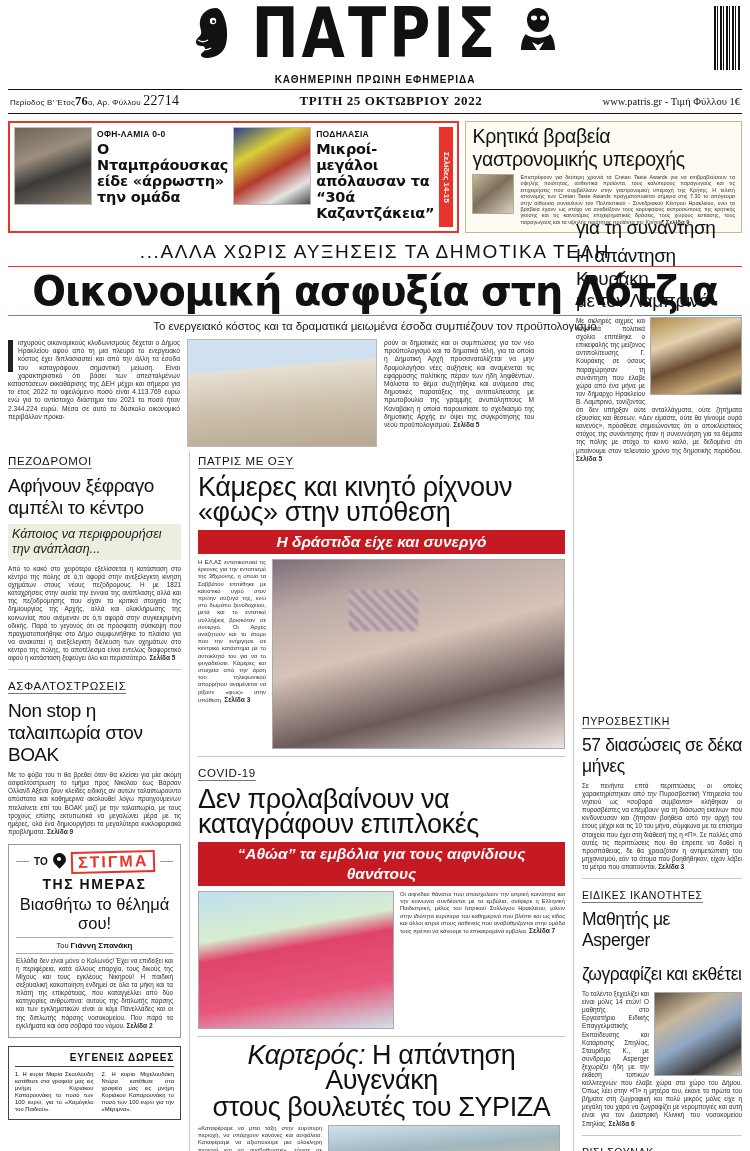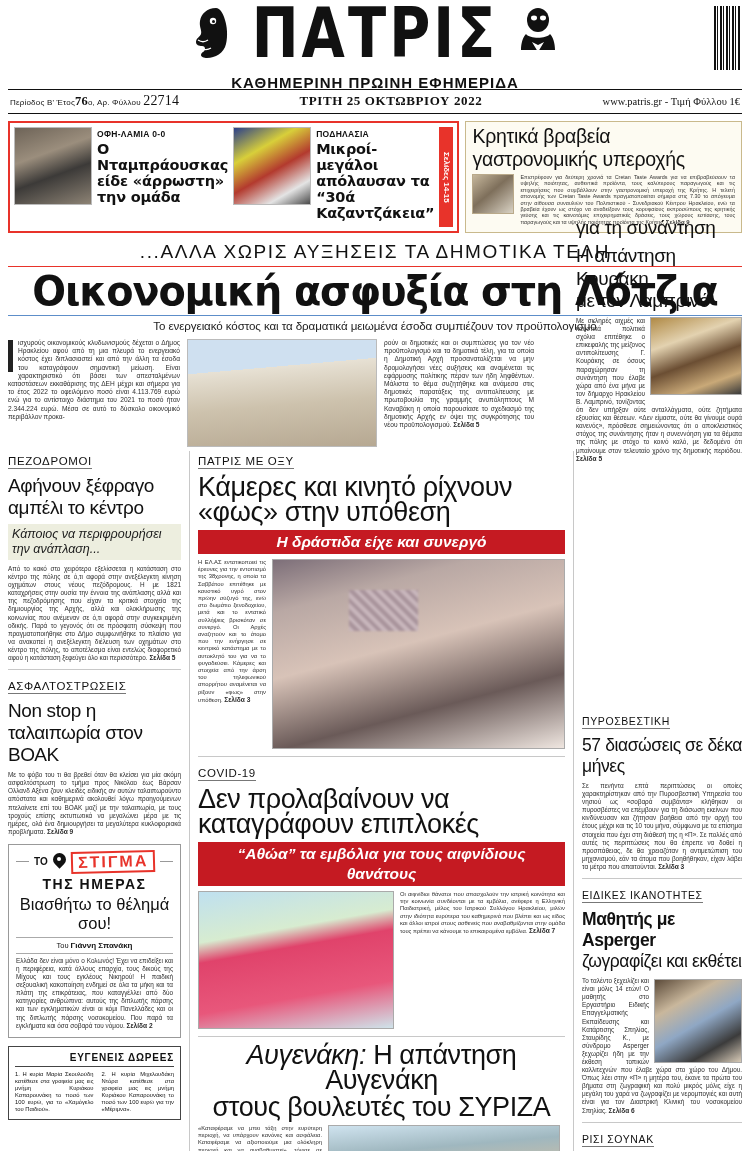--- a/index.html
+++ b/index.html
@@ -14,21 +14,21 @@
 
   
   .masthead { position: relative; height: 84px; }
   .logo-row { display:flex; align-items:center; justify-content:center; gap:14px; padding-top:4px; }
   .logo-title {
     font-family: "DejaVu Sans", sans-serif;
     font-weight: 700; font-size: 56px; letter-spacing: 3px; line-height: 58px;
     color:#111; transform: scaleY(1.25); transform-origin: center;
   }
   .logo-sub {
-    text-align:center; font-weight:700; font-size:15px; letter-spacing:1px;
+    text-align:center; font-weight:700; font-size:10px; letter-spacing:1px;
     margin-top:12px; color:#111;
   }
   .mast-face { width: 52px; height: 58px; }
   .barcode { position:absolute; right:2px; top:6px; width:26px; height:64px;
     background: repeating-linear-gradient(90deg,#111 0,#111 1.5px,#fff 1.5px,#fff 3px,#111 3px,#111 4px,#fff 4px,#fff 6px);
   }
   .mast-rule { border-top:1.5px solid #111; margin-top:5px; }
   .mast-info { display:flex; justify-content:space-between; align-items:baseline;
     font-size:10px; padding:3px 2px 4px; }
   .mast-info .issue { font-size:8px; letter-spacing:.2px; }
@@ -322,21 +322,21 @@
             <span>Οι αιφνίδιοι θάνατοι που απασχολούν την ιατρική κοινότητα και την κοινωνία συνδέονται με τα εμβόλια, ανέφερε η Ελληνική Παιδιατρική, μέλος του Ιατρικού Συλλόγου Ηρακλείου, μιλών στην ιδιότητα ευρύτερα του καθημερινά που βλέπει και ως είδος και άλλοι ιατροί στους ασθενείς που αναβαθμίζονται στην ομάδα τους πρέπει να κάνουμε το επικαιρομένα εμβόλια.</span>
             <b class="pageref">Σελίδα 7</b>
           </div>
         </div>
       </div>
 
       <div class="hr-light"></div>
 
       <div>
         <h2 class="head big c" style="margin-bottom:1px;">
-          <i>Αυγενάκη:</i><span> Η απάντηση Αυγενάκη</span>
+          <i>Καρτερός:</i><span> Η απάντηση Αυγενάκη</span>
         </h2>
         <h2 class="head big c">στους βουλευτές του ΣΥΡΙΖΑ</h2>
         <div class="c-photo-row">
           <div class="c-sidetext" style="width:124px;">
             <span>«Καταφέραμε να μπει τάξη στην ευρύτερη περιοχή, να υπάρχουν κανόνες και ασφάλεια. Καταφέραμε να αξιοποιούμε μια ολόκληρη περιοχή και να αναβαθμιστεί», τόνισε σε συνέντευξη Τύπου ο Υφυπουργός Πολιτισμού και Αθλητισμού, Λευτέρης Αυγενάκης, απαντώντας στην Επίκαιρη Ερώτηση και Αίτηση Κατάθεσης Εγγράφων, που υπέγραψαν 31 βουλευτές του ΣΥΡΙΖΑ, που σχετικά σε πλαίσιο του κυβερνητικού ελέγχου.</span>
             <b class="pageref">Σελίδα 14</b>
           </div>
           <div class="kart-photo"></div>
         </div>
       </div>
@@ -352,21 +352,21 @@
         <div class="body-text">
           <span>Σε πενήντα επτά περιπτώσεις οι οποίες χαρακτηρίστηκαν από την Πυροσβεστική Υπηρεσία του νησιού ως «σοβαρά συμβάντα» κλήθηκαν οι πυροσβέστες να επέμβουν για τη διάσωση εκείνων που κινδύνευσαν και ζήτησαν βοήθεια από την αρχή του έτους μέχρι και τις 10 του μήνα, σύμφωνα με τα επίσημα στοιχεία που έχει στη διάθεσή της η «Π». Σε πολλές από αυτές τις περιπτώσεις που θα έπρεπε να δοθεί η προσπάθειας, δε θα χρειαζόταν η αντιμετώπιση του μηχανισμού, εάν τα άτομα που βοηθήθηκαν, είχαν λάβει τα μέτρα που απαιτούνται.</span>
           <b class="pageref">Σελίδα 3</b>
         </div>
       </div>
 
       <div class="hr-light"></div>
 
       <div>
         <div class="kicker small">ΕΙΔΙΚΕΣ ΙΚΑΝΟΤΗΤΕΣ</div>
-        <h2 class="head r" style="margin-bottom:0;font-weight:bold;">Μαθητής με Asperger</h2>
+        <h2 class="head r" style="margin-bottom:13px;">Μαθητής με Asperger</h2>
         <h2 class="head r" style="margin-top:0;">ζωγραφίζει και εκθέτει</h2>
         <div class="body-text">
           <span class="r-photo asperger"></span>
           <span>Το ταλέντο ξεχειλίζει και είναι μόλις 14 ετών! Ο μαθητής στο Εργαστήριο Ειδικής Επαγγελματικής Εκπαίδευσης και Κατάρτισης Σπηλίας, Σταυρίδης Κ., με σύνδρομο Asperger ξεχωρίζει ήδη με την έκθεση τοπικών καλλιτεχνών που έλαβε χώρα στο χώρο του Δήμου. Όπως λέει στην «Π» η μητέρα του, έκανε τα πρώτα του βήματα στη ζωγραφική και πολύ μικρός μόλις είχε η μεγάλη του χαρά να ζωγραφίζει με νερομπογιές και αυτή είναι για τον Διαστρική Κλινική του νοσοκομείου Σπηλίας.</span>
           <b class="pageref">Σελίδα 6</b>
         </div>
       </div>
 
       <div class="hr-light"></div>
 

